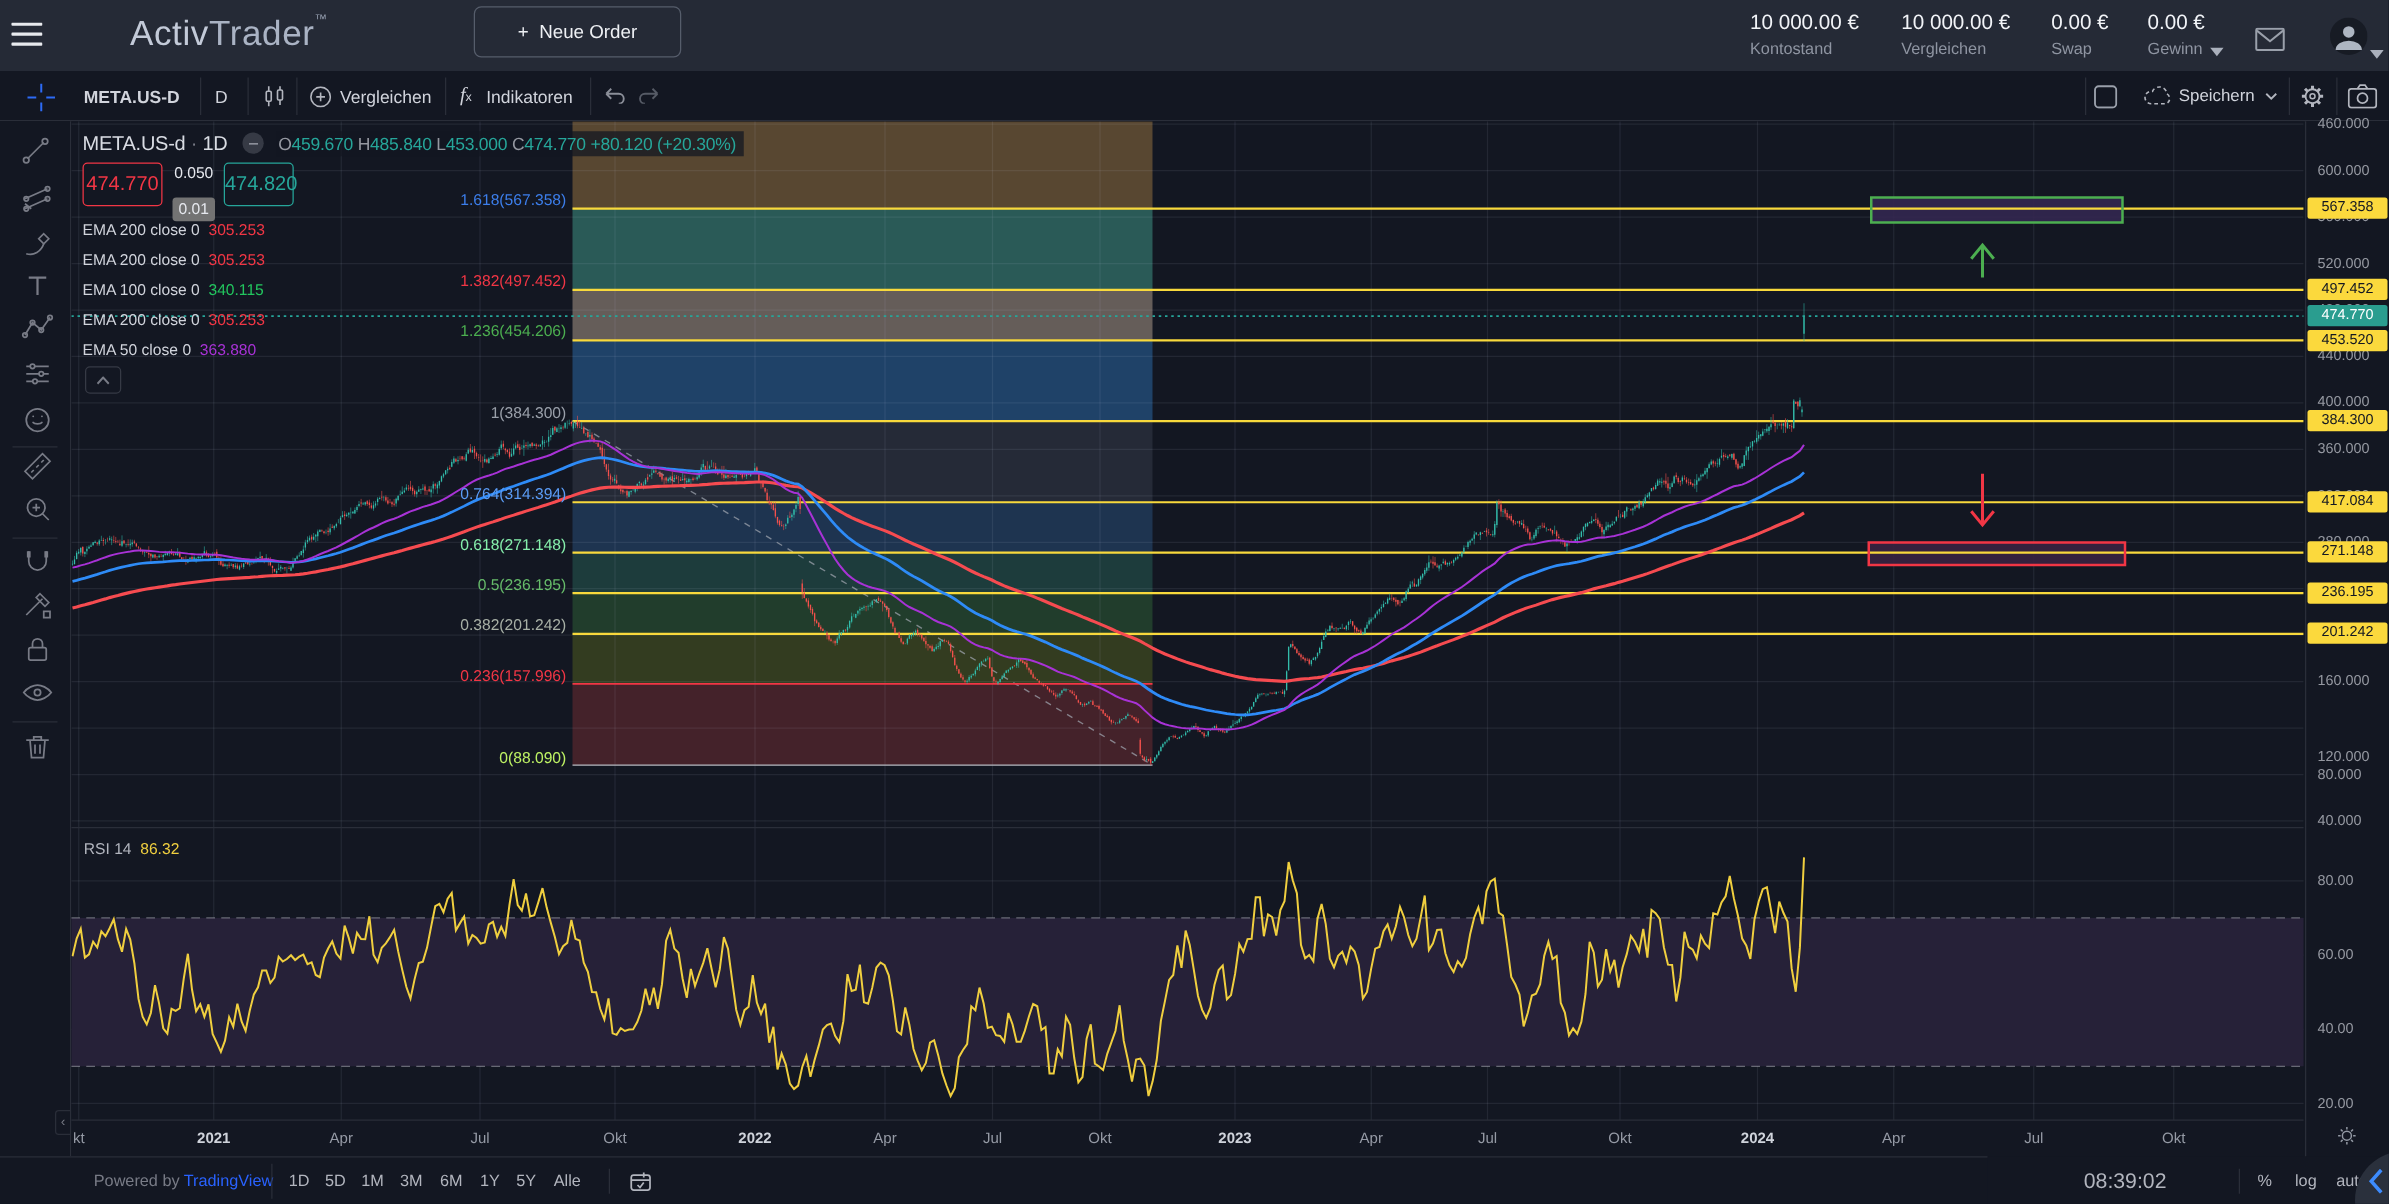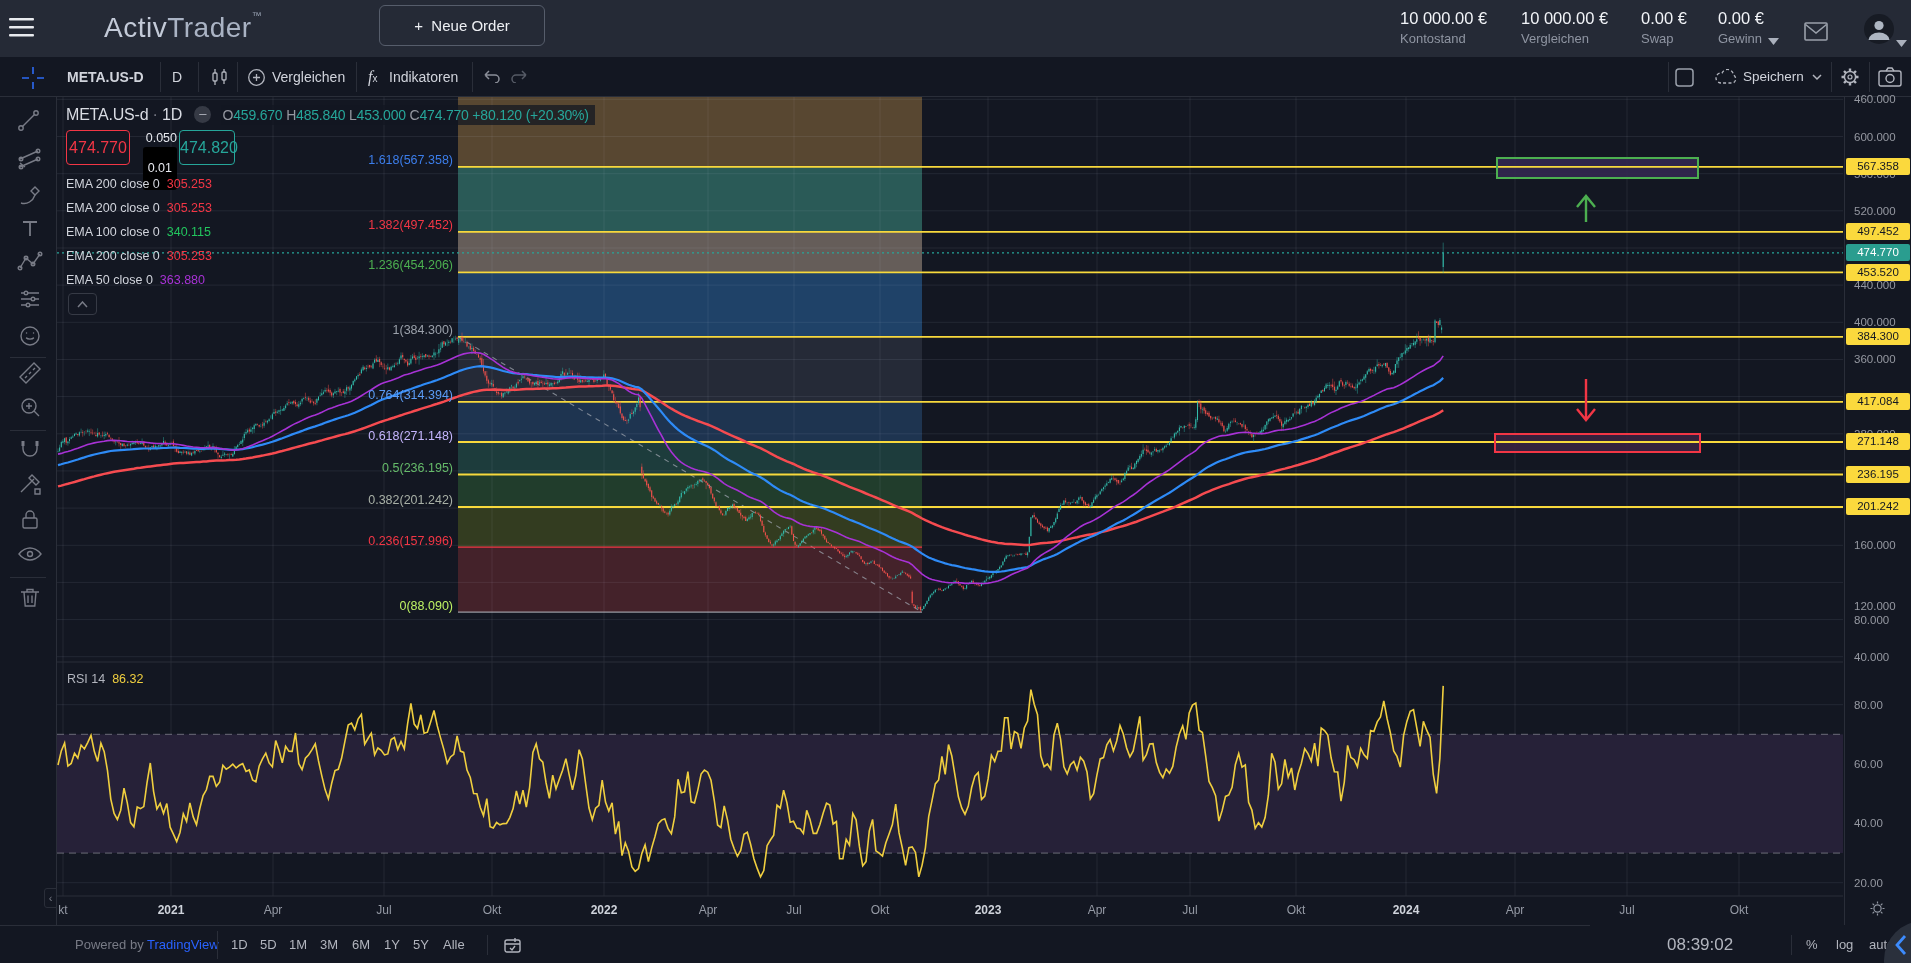--- a/index.html
+++ b/index.html
@@ -306,37 +306,37 @@
       <text x="1458" y="817" font-size="12" font-weight="400" fill="#959aa5" text-anchor="middle">Apr</text>
       <text x="1570" y="817" font-size="12" font-weight="400" fill="#959aa5" text-anchor="middle">Jul</text>
       <text x="1682" y="817" font-size="12" font-weight="400" fill="#959aa5" text-anchor="middle">Okt</text>
 </svg></div>
 
 <div class="legrow" style="left:66px;top:106px;font-size:16px;letter-spacing:-0.2px;color:#d9dce3">META.US-d <span style="color:#787b86">·</span> 1D
  <span style="display:inline-block;vertical-align:2px;margin-left:8px;width:17px;height:17px;border-radius:50%;background:#363a45;color:#b2b5be;text-align:center;line-height:15px;font-size:13px">–</span>
  <span style="background:rgba(19,23,34,0.75);font-size:14px;letter-spacing:-0.2px;padding:2px 6px 2px 2px;margin-left:5px"><span style="color:#9598a1">O</span><span style="color:#26a69a">459.670</span> <span style="color:#9598a1">H</span><span style="color:#26a69a">485.840</span> <span style="color:#9598a1">L</span><span style="color:#26a69a">453.000</span> <span style="color:#9598a1">C</span><span style="color:#26a69a">474.770 +80.120 (+20.30%)</span></span>
 </div>
 <div class="abs" style="left:66px;top:130px;width:64px;height:35px;border:1px solid #f23645;border-radius:4px;background:#131722;color:#f23645;font-size:16px;text-align:center;line-height:33px">474.770</div>
-<div class="abs" style="left:133px;top:130px;width:44px;height:35px;font-size:12.5px;color:#e6e8ee;text-align:right;line-height:13px;padding-top:2px">0.050<br><span style="background:#000000;border-radius:3px;display:inline-block;margin-top:2px;padding:15px 5px">0.01</span></div>
+<div class="abs" style="left:133px;top:130px;width:44px;height:35px;font-size:12.5px;color:#e6e8ee;text-align:center;line-height:13px;padding-top:2px">0.050<br><span style="background:#737373;border-radius:3px;display:inline-block;margin-top:13px;padding:3px 5px">0.01</span></div>
 <div class="abs" style="left:179px;top:130px;width:56px;height:35px;border:1px solid #26a69a;border-radius:4px;background:#131722;color:#26a69a;font-size:16px;text-align:center;line-height:33px">474.820</div>
 <div class="legrow" style="left:66px;top:177px">EMA 200 close 0 &nbsp;<span style="color:#f23645">305.253</span></div>
 <div class="legrow" style="left:66px;top:201px">EMA 200 close 0 &nbsp;<span style="color:#f23645">305.253</span></div>
 <div class="legrow" style="left:66px;top:225px">EMA 100 close 0 &nbsp;<span style="color:#22c55e">340.115</span></div>
 <div class="legrow" style="left:66px;top:249px">EMA 200 close 0 &nbsp;<span style="color:#f23645">305.253</span></div>
 <div class="legrow" style="left:66px;top:273px">EMA 50 close 0 &nbsp;<span style="color:#a832d6">363.880</span></div>
 <div class="abs" style="left:68px;top:293px;width:29px;height:22px;border:1px solid #363a45;border-radius:4px;color:#787b86;text-align:center"><svg width="11" height="7" style="margin-top:7px">
       <path d="M1 6l4.5-5L10 6" stroke="#787b86" fill="none" stroke-width="1.5"></path>
     </svg></div>
 <div class="legrow" style="left:67px;top:672px;font-size:12.5px;color:#b2b5be">RSI 14 &nbsp;<span style="color:#f0cf3f">86.32</span></div>
 <div class="fib" style="top:153px;color:#3c7eeb">1.618(567.358)</div>
 <div class="fib" style="top:218px;color:#f23645">1.382(497.452)</div>
 <div class="fib" style="top:258px;color:#4caf50">1.236(454.206)</div>
 <div class="fib" style="top:323px;color:#9aa0aa">1(384.300)</div>
 <div class="fib" style="top:388px;color:#5b9cf6">0.764(314.394)</div>
-<div class="fib" style="top:429px;color:#c4b5fd">0.618(271.148)</div>
+<div class="fib" style="top:429px;color:#86efac">0.618(271.148)</div>
 <div class="fib" style="top:461px;color:#66bb6a">0.5(236.195)</div>
 <div class="fib" style="top:493px;color:#a8b0a6">0.382(201.242)</div>
 <div class="fib" style="top:534px;color:#f23645">0.236(157.996)</div>
 <div class="fib" style="top:599px;color:#bef264">0(88.090)</div>
 
 <div id="axis">
     <div class="axl" style="top:554px">40.000</div>
     <div class="axl" style="top:517px">80.000</div>
     <div class="axl" style="top:503px">120.000</div>
     <div class="axl" style="top:442px">160.000</div>

